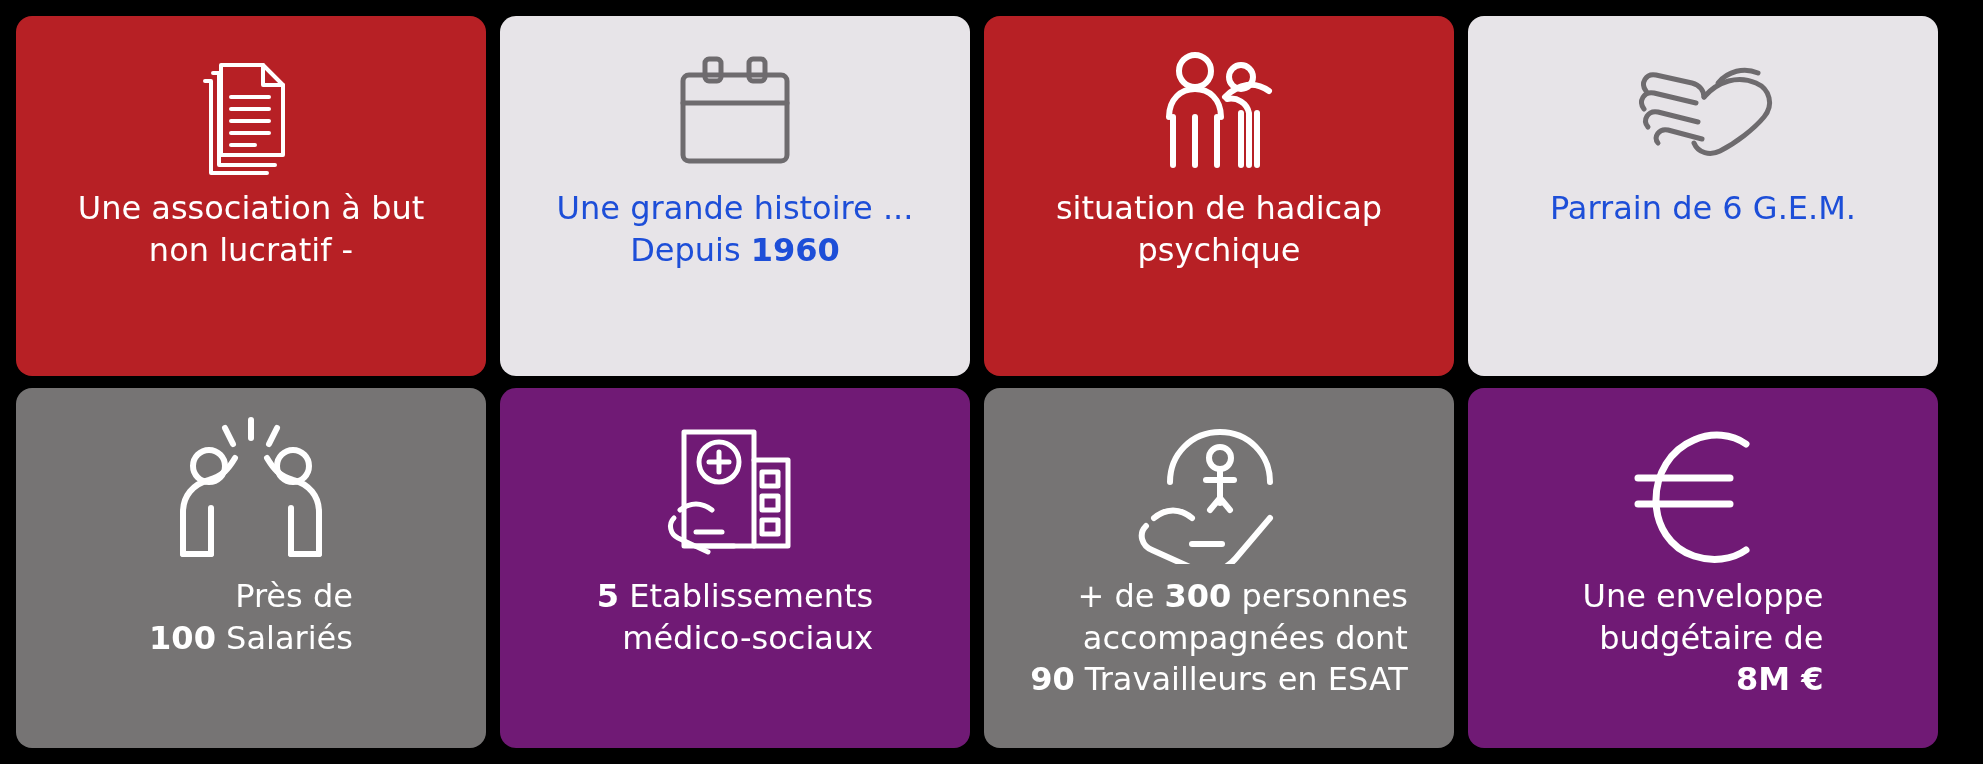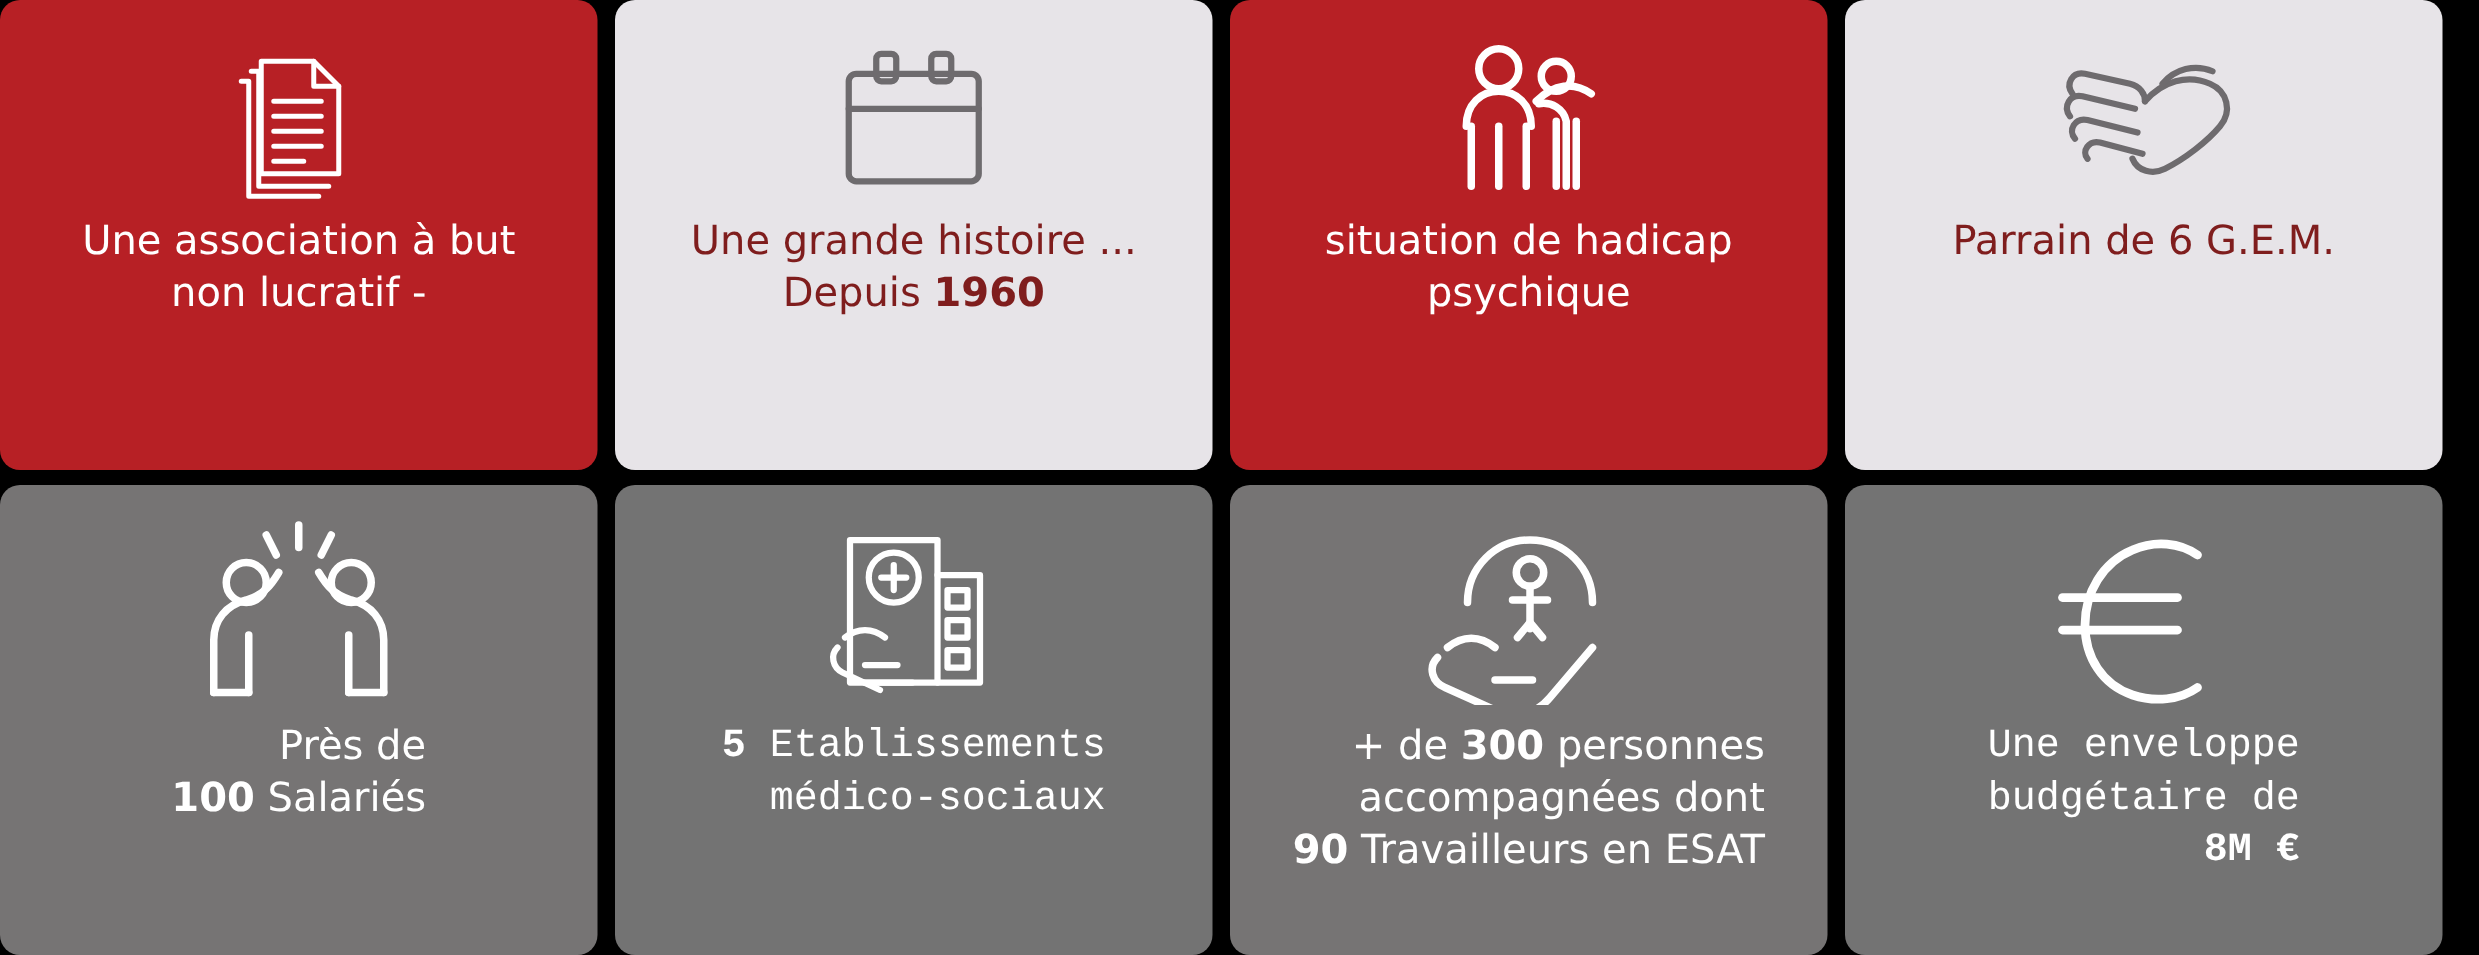--- a/index.html
+++ b/index.html
@@ -14,56 +14,56 @@
     overflow: hidden;
   }
   .grid {
     width: 1954px;
     height: 764px;
     display: grid;
     grid-template-columns: repeat(4, 1fr);
     grid-template-rows: repeat(2, 1fr);
     gap: 12px 14px;
     box-sizing: border-box;
-    padding: 0;
+    padding: 16px;
   }
   .card {
     border-radius: 16px;
     display: flex;
     flex-direction: column;
     align-items: center;
     justify-content: flex-start;
     box-sizing: border-box;
     padding: 26px 18px 22px 18px;
     overflow: hidden;
     position: relative;
   }
   .card.red   { background: #b72025; }
   .card.light { background: #e7e4e8; }
   .card.dark  { background: #767474; }
-  .card.mid   { background: #737373; font-family: Liberation Mono, monospace; }
+  .card.mid   { background: #701a75; }
 
   .icon-wrap {
     height: 140px;
     display: flex;
     align-items: center;
     justify-content: center;
   }
   .icon-wrap svg { display: block; }
 
   .caption {
     text-align: center;
     line-height: 1.30;
     font-size: 32px;
     font-weight: 400;
     margin-top: 6px;
     padding: 0 6px;
   }
   .caption.on-red   { color: #ffffff; }
-  .caption.on-light { color: #7f1d1d; }
+  .caption.on-light { color: #1d4ed8; }
   .caption.on-dark  { color: #ffffff; }
   .caption.on-mid   { color: #ffffff; }
   .caption b { font-weight: 700; }
 
   
   .row2 .icon-wrap { height: 150px; }
   .row2 .caption { margin-top: 12px; text-align: right; }
 </style>
 </head>
 <body>

